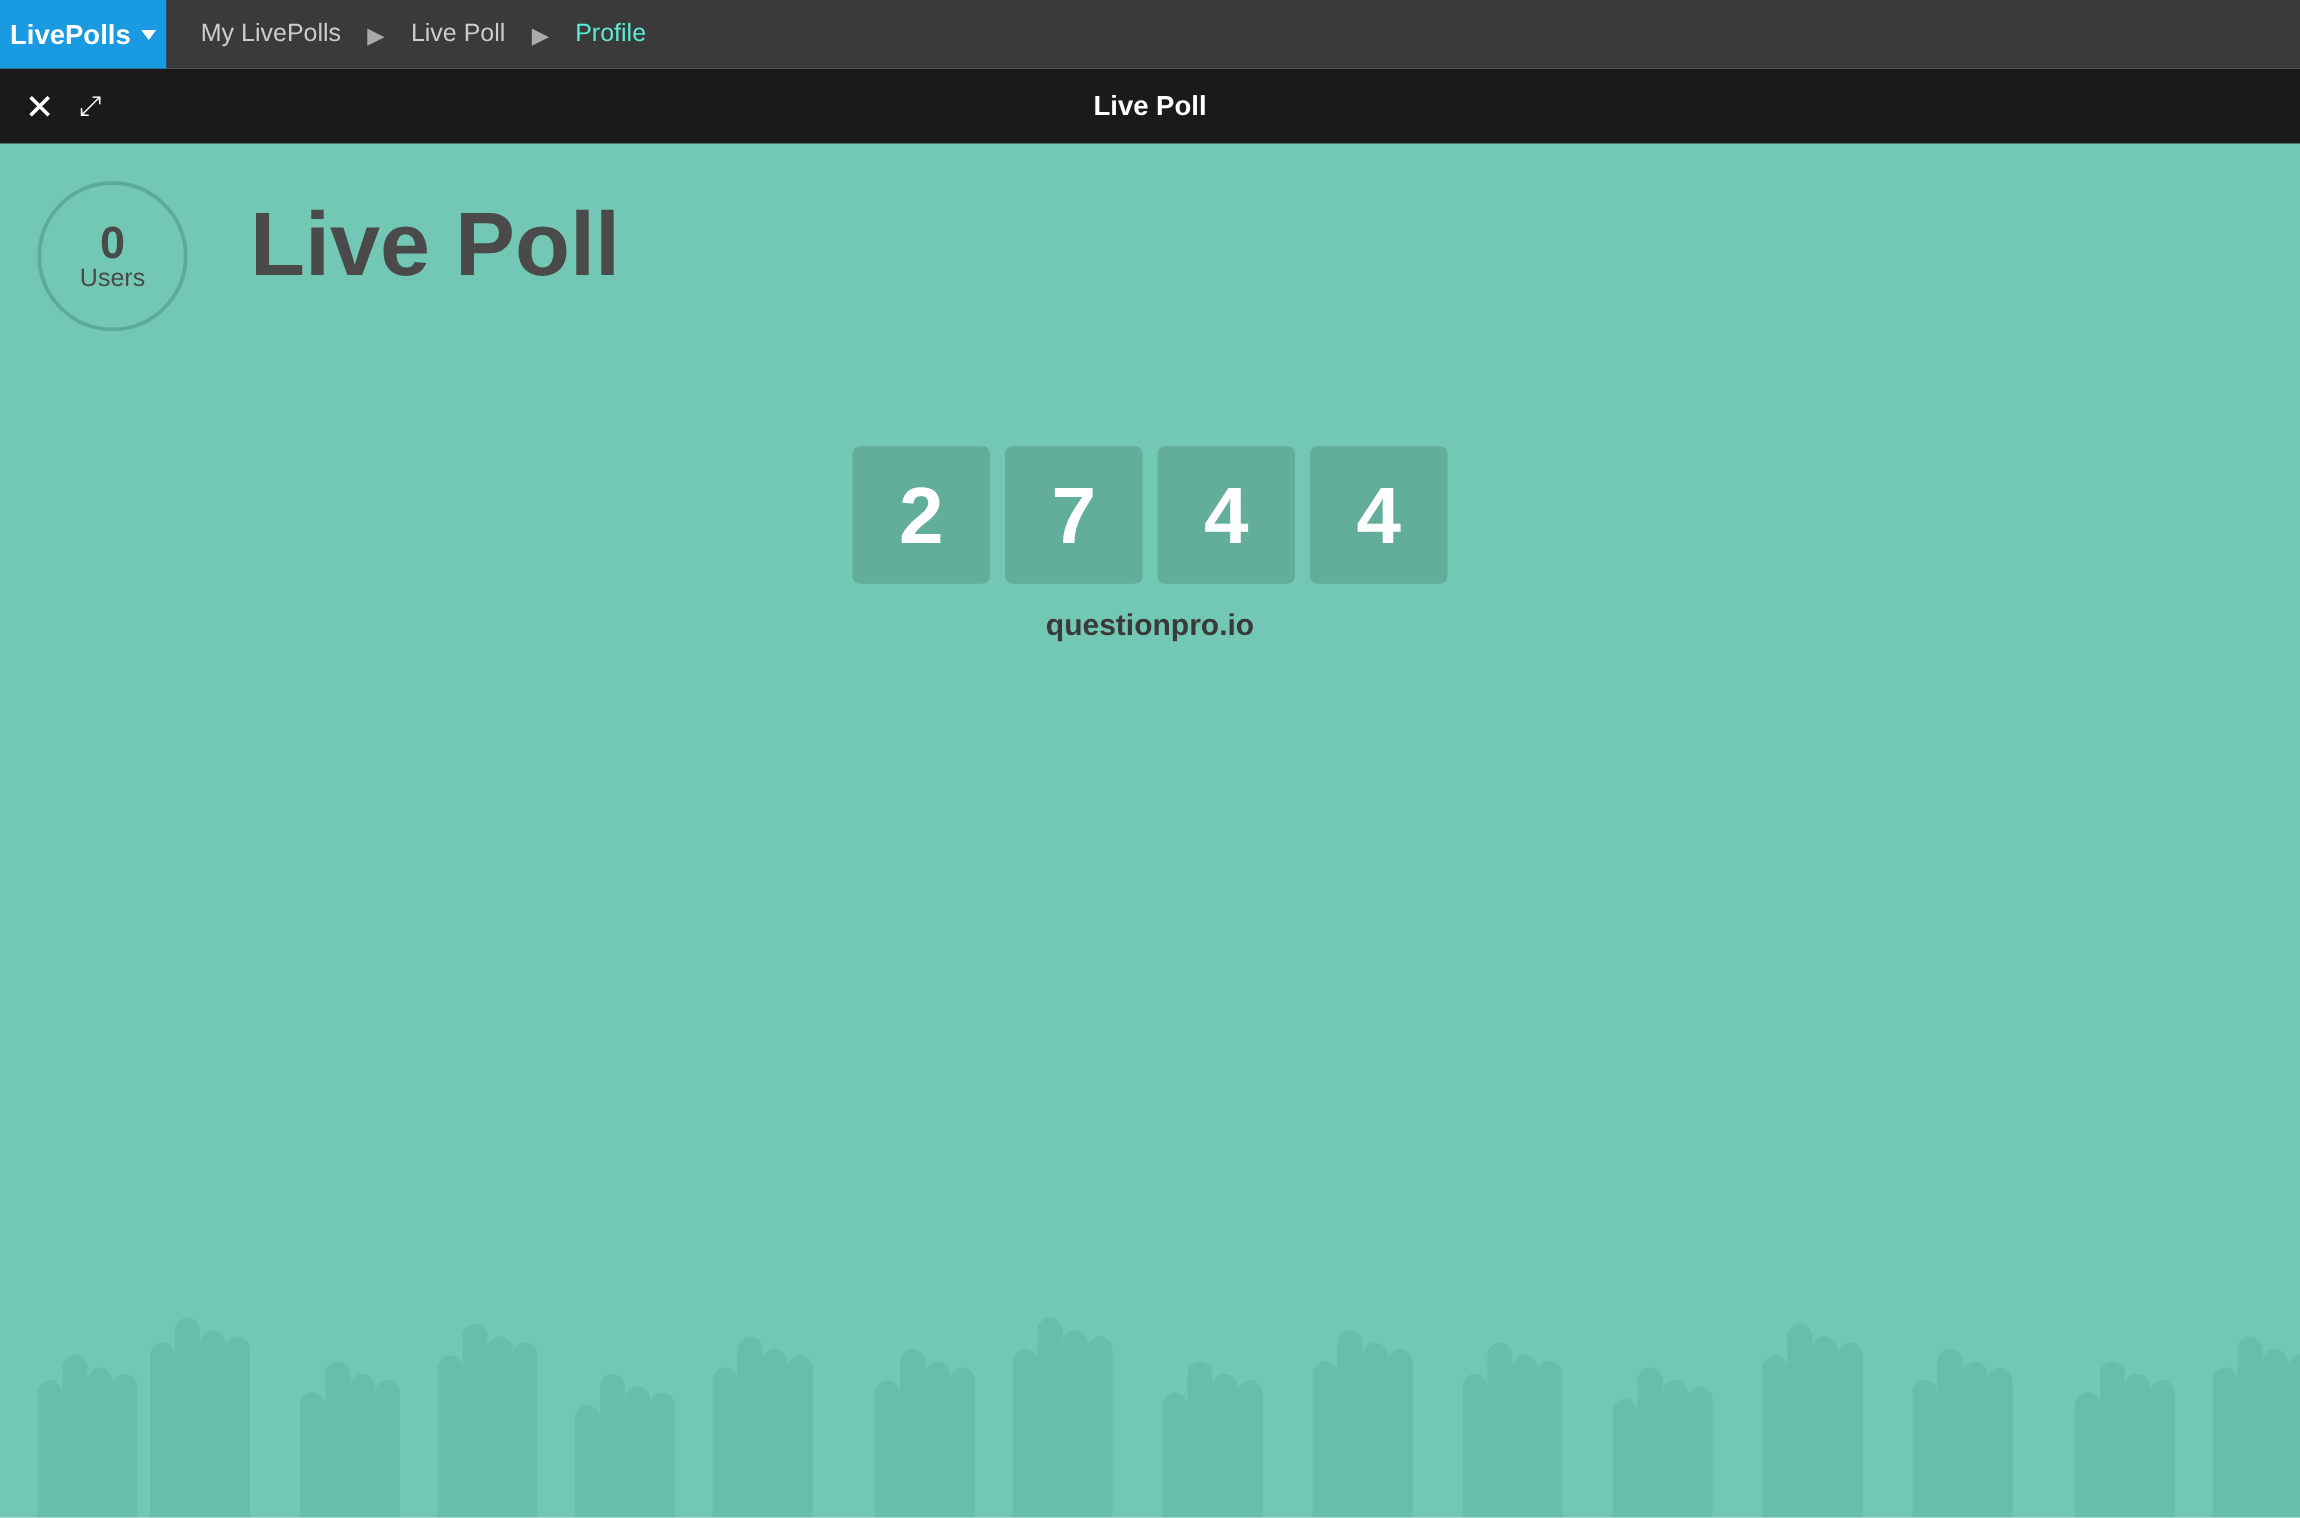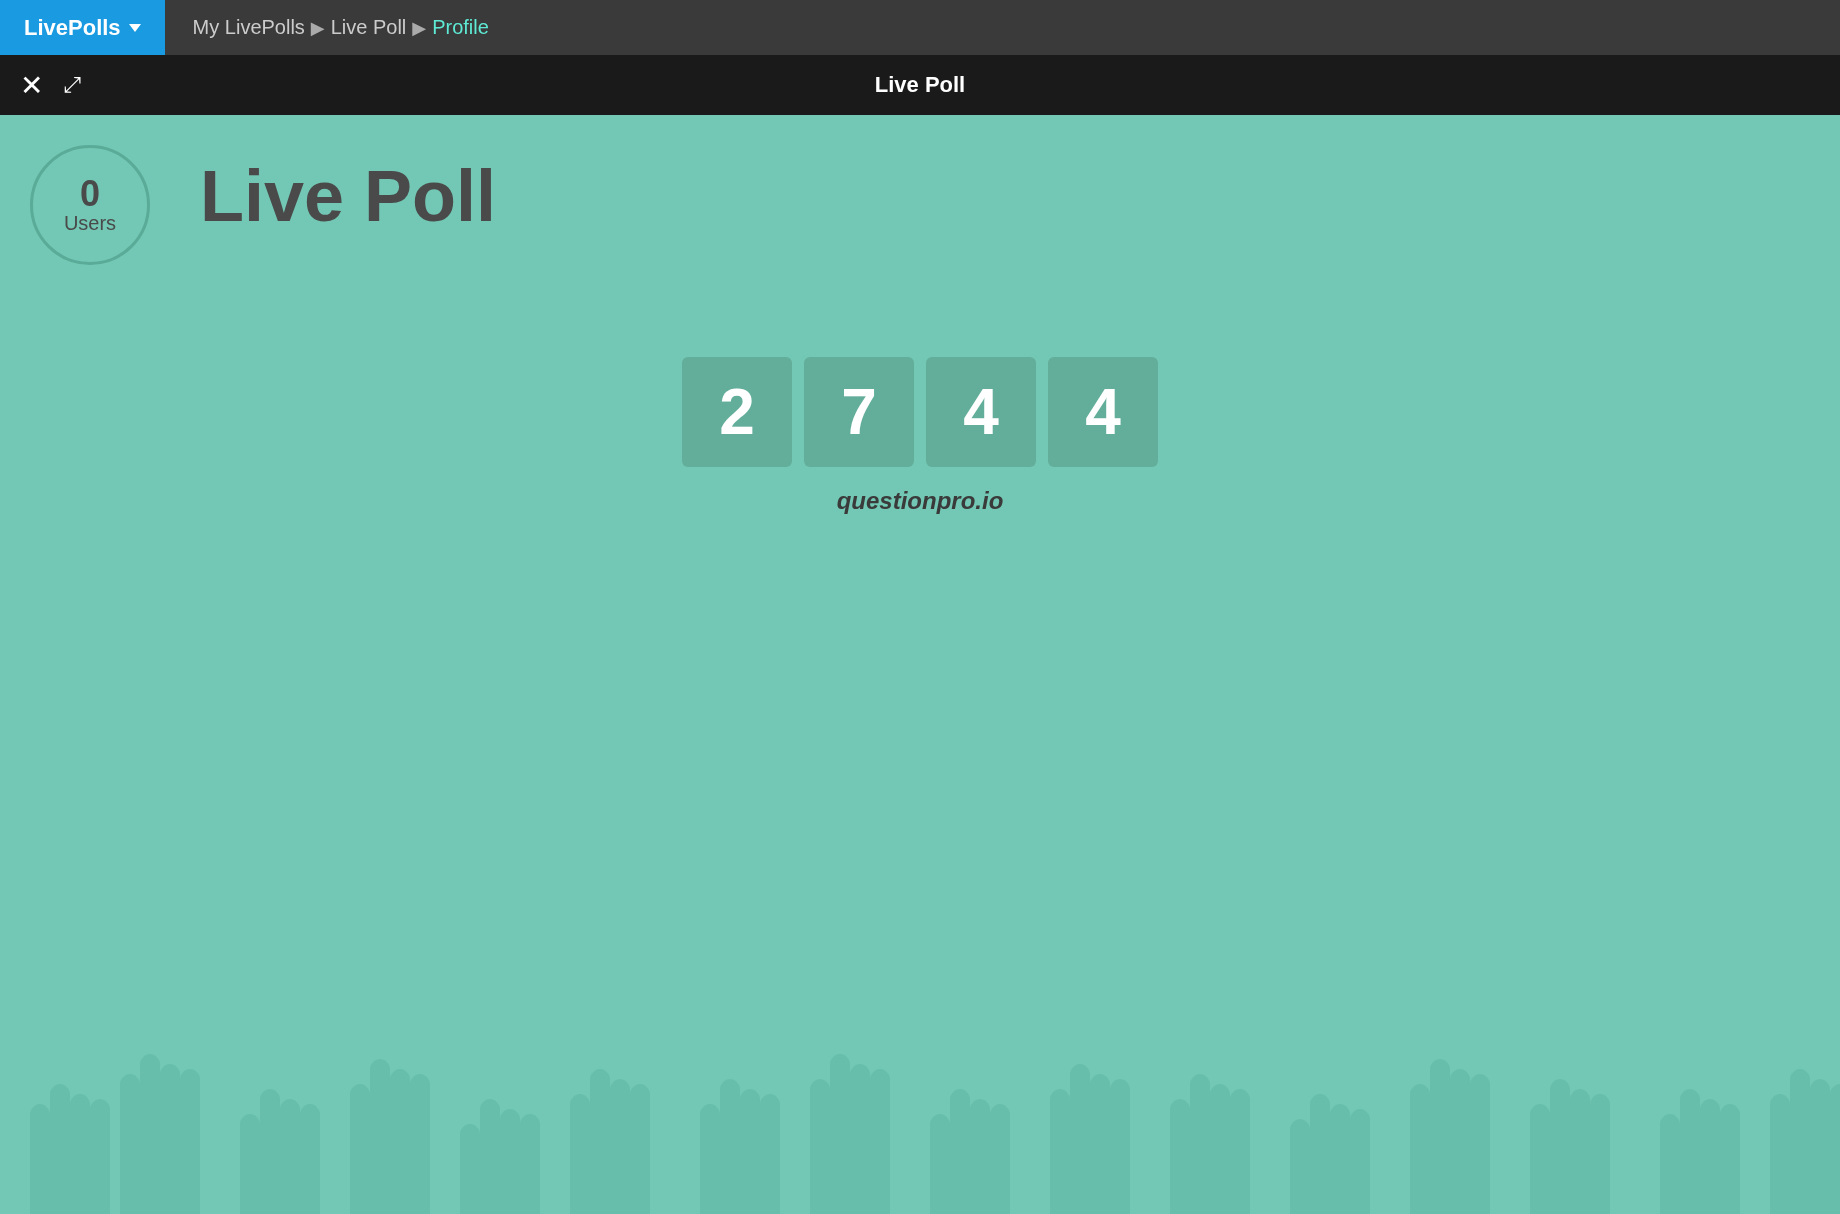--- a/index.html
+++ b/index.html
@@ -11,38 +11,38 @@
       height: 55px;
       display: flex;
       align-items: center;
       padding: 0 0;
     }
     .livepolls-btn {
       background: #1a9ae1;
       color: white;
       font-size: 22px;
       font-weight: bold;
-      padding: 0 24px;
+      padding: 0 8px;
       height: 55px;
       display: flex;
       align-items: center;
       gap: 8px;
       cursor: pointer;
       border: none;
     }
     .livepolls-btn .caret {
       border-left: 6px solid transparent;
       border-right: 6px solid transparent;
       border-top: 8px solid white;
       display: inline-block;
     }
     .breadcrumb {
       display: flex;
       align-items: center;
-      gap: 6px;
+      gap: 21px;
       padding-left: 28px;
       color: #ccc;
       font-size: 20px;
     }
     .breadcrumb .sep {
       color: #aaa;
       font-size: 18px;
     }
     .breadcrumb .active {
       color: #5eead4;
@@ -144,21 +144,20 @@
       color: white;
       font-size: 64px;
       font-weight: bold;
     }
 
     .code-url {
       color: #3a3a3a;
       font-size: 24px;
       font-weight: bold;
       margin-bottom: 60px;
-      font-style: italic;
     }
 
     .waiting-text {
       color: white;
       font-size: 30px;
       font-weight: bold;
     }
 
     
     .hands-container {

